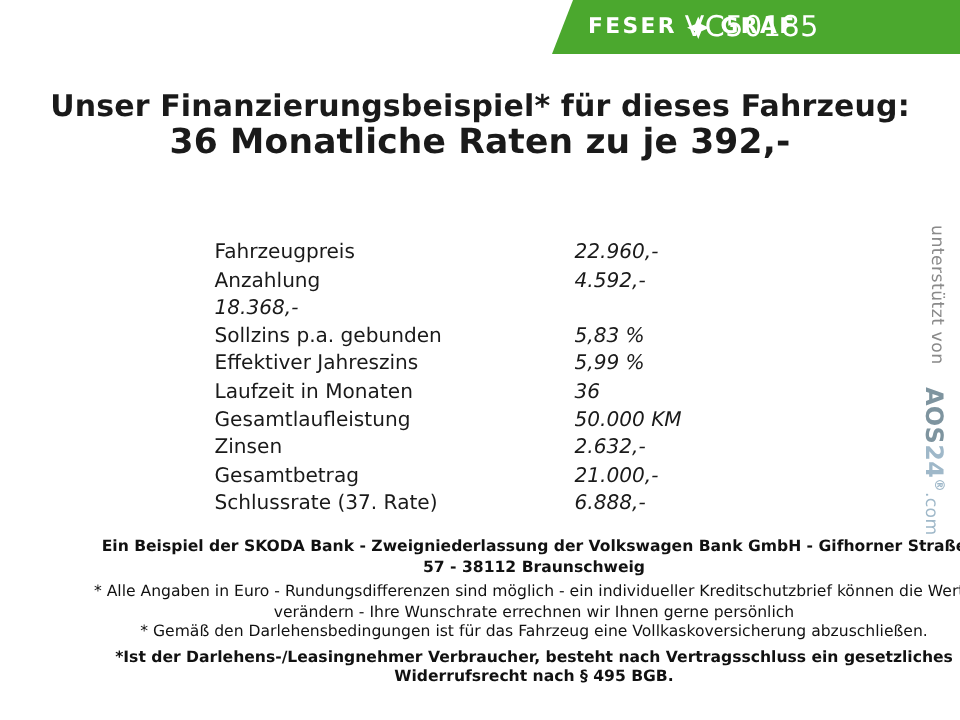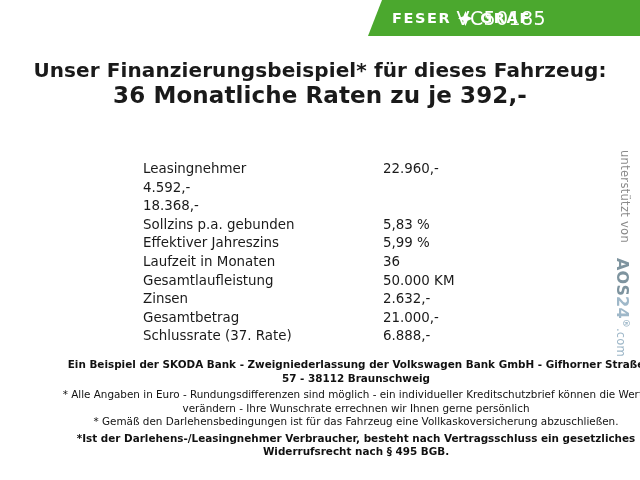--- a/index.html
+++ b/index.html
@@ -96,21 +96,21 @@
     left: 143px;
     width: 360px;
   }
   .row {
     display: flex;
     font-size: 13.4px;
     line-height: 18.6px;
     color: #1a1a1a;
   }
   .row .label { width: 240px; }
-  .row .value { flex: 1; }
+  .row .value { flex: 1; font-style: italic; }
 
   
   .vert {
     position: absolute;
     right: 6px;
     top: 150px;
     width: 22px;
     height: 200px;
   }
   .vert-inner {
@@ -183,24 +183,25 @@
   </div>
 
   <div class="vc-code">VC50185</div>
 </div>
 
 <div class="title-1">Unser Finanzierungsbeispiel* für dieses Fahrzeug:</div>
 <div class="title-2">36 Monatliche Raten zu je 392,-</div>
 
 <div class="table">
   <div class="row">
-    <div class="label">Leasingnehmer</div>
+    <div class="label">Fahrzeugpreis</div>
     <div class="value">22.960,-</div>
   </div>
   <div class="row">
+    <div class="label">Anzahlung</div>
     <div class="value">4.592,-</div>
   </div>
   <div class="row">
     <div class="value">18.368,-</div>
   </div>
   <div class="row">
     <div class="label">Sollzins p.a. gebunden</div>
     <div class="value">5,83 %</div>
   </div>
   <div class="row">

